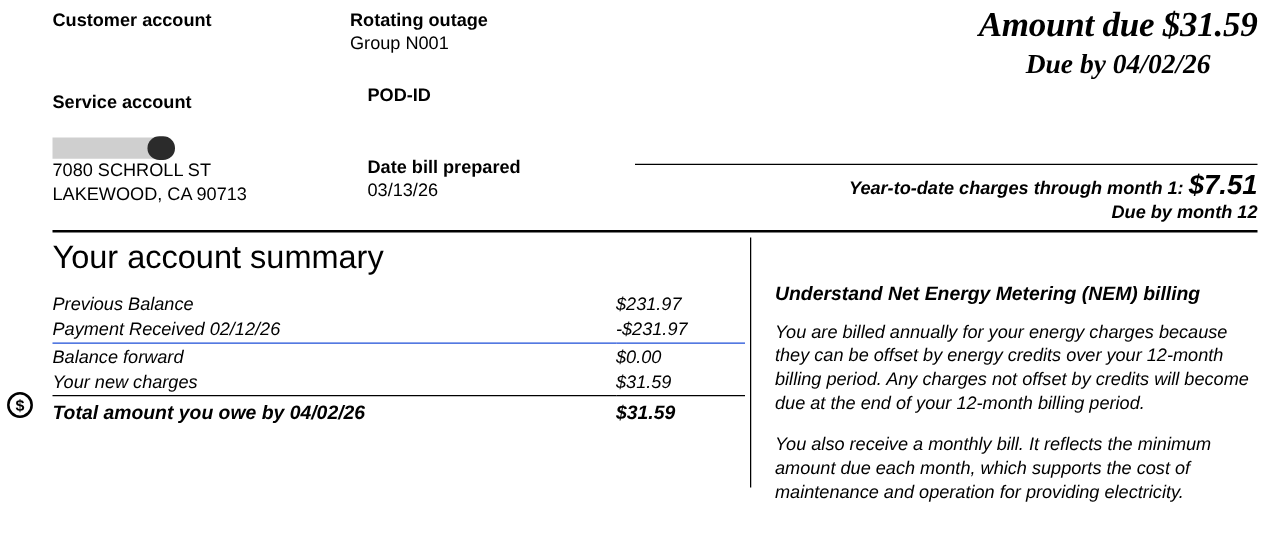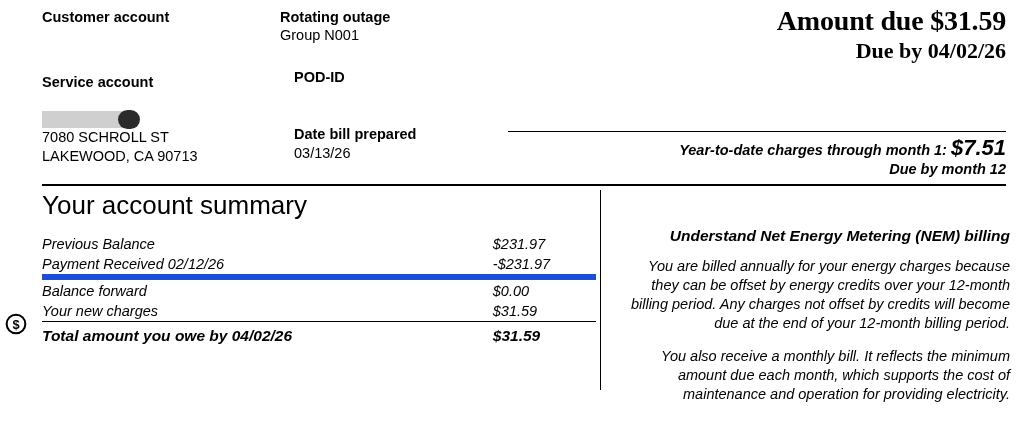--- a/index.html
+++ b/index.html
@@ -17,21 +17,21 @@
   }
   .page {
     position: relative;
     width: 1024px;
     height: 396px;
   }
 
   
   .hdr-col-1 { position: absolute; left: 42px; top: 8px; width: 230px; }
   .hdr-col-2 { position: absolute; left: 280px; top: 8px; width: 200px; }
-  .hdr-col-3 { position: absolute; right: 18px; top: 4px; text-align: right; }
+  .hdr-col-3 { position: absolute; right: 18px; top: 4px; text-align: center; font-style: italic; }
 
   .lbl-bold {
     font-weight: bold;
     font-size: 14.5px;
     line-height: 18px;
   }
   .val {
     font-size: 14.5px;
     line-height: 18px;
   }
@@ -135,21 +135,21 @@
   .summary-table td {
     font-size: 14.5px;
     padding: 2px 0 2px 0;
     vertical-align: bottom;
   }
   .summary-table td.amt {
     text-align: left;
     white-space: nowrap;
   }
   .summary-table tr.rule-top td {
-    border-top: 6px solid #1d4ed8;
+    border-top: 1px solid #1d4ed8;
     padding-top: 3px;
   }
   .summary-table tr.total td {
     border-top: 1.5px solid #000;
     font-weight: bold;
     font-size: 15.5px;
     padding-top: 5px;
   }
   .coin-icon {
     position: absolute;
@@ -167,21 +167,20 @@
     bottom: 6px;
     border-left: 1.5px solid #000;
   }
 
   
   .nem {
     position: absolute;
     left: 620px;
     top: 226px;
     right: 14px;
-    text-align: right;
   }
   .nem h3 {
     margin: 0 0 12px 0;
     font-style: italic;
     font-weight: bold;
     font-size: 15.5px;
     line-height: 19px;
   }
   .nem p {
     margin: 0 0 14px 0;

